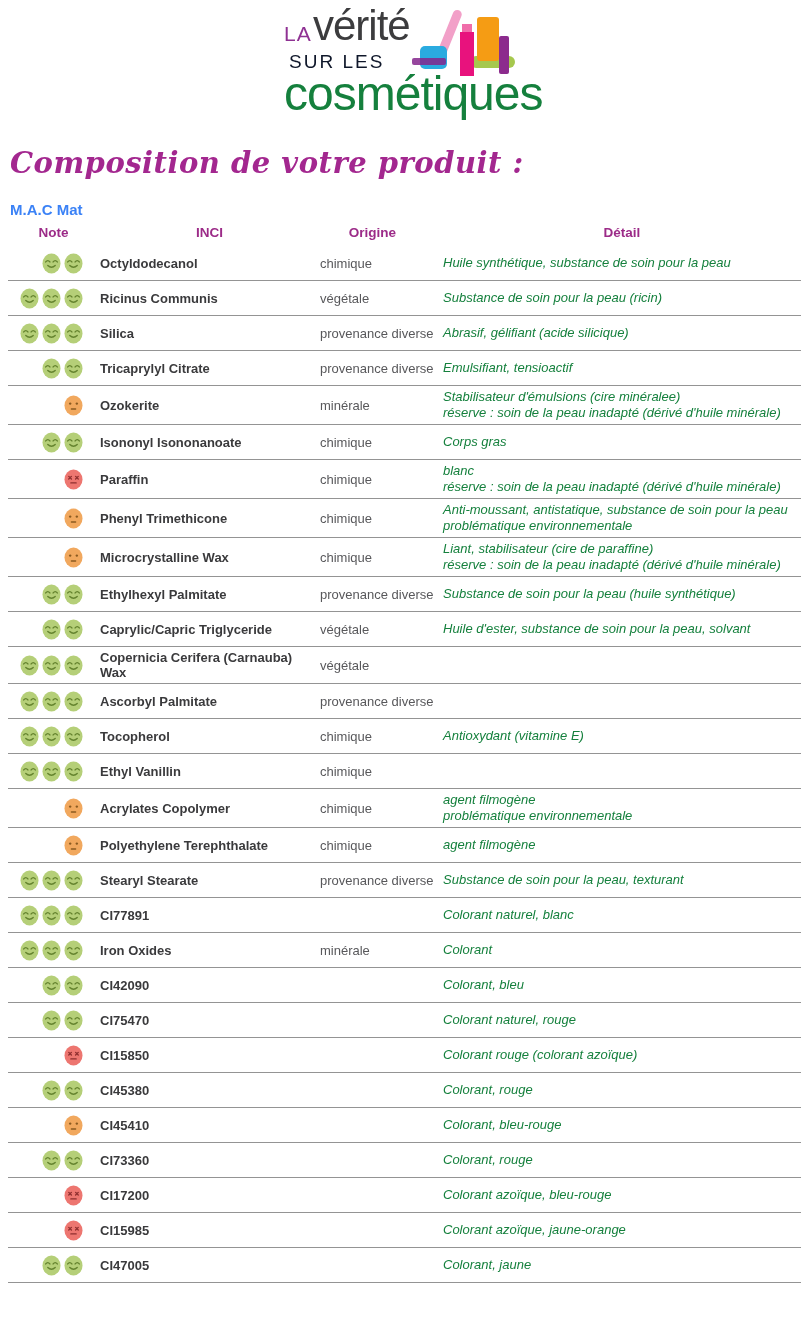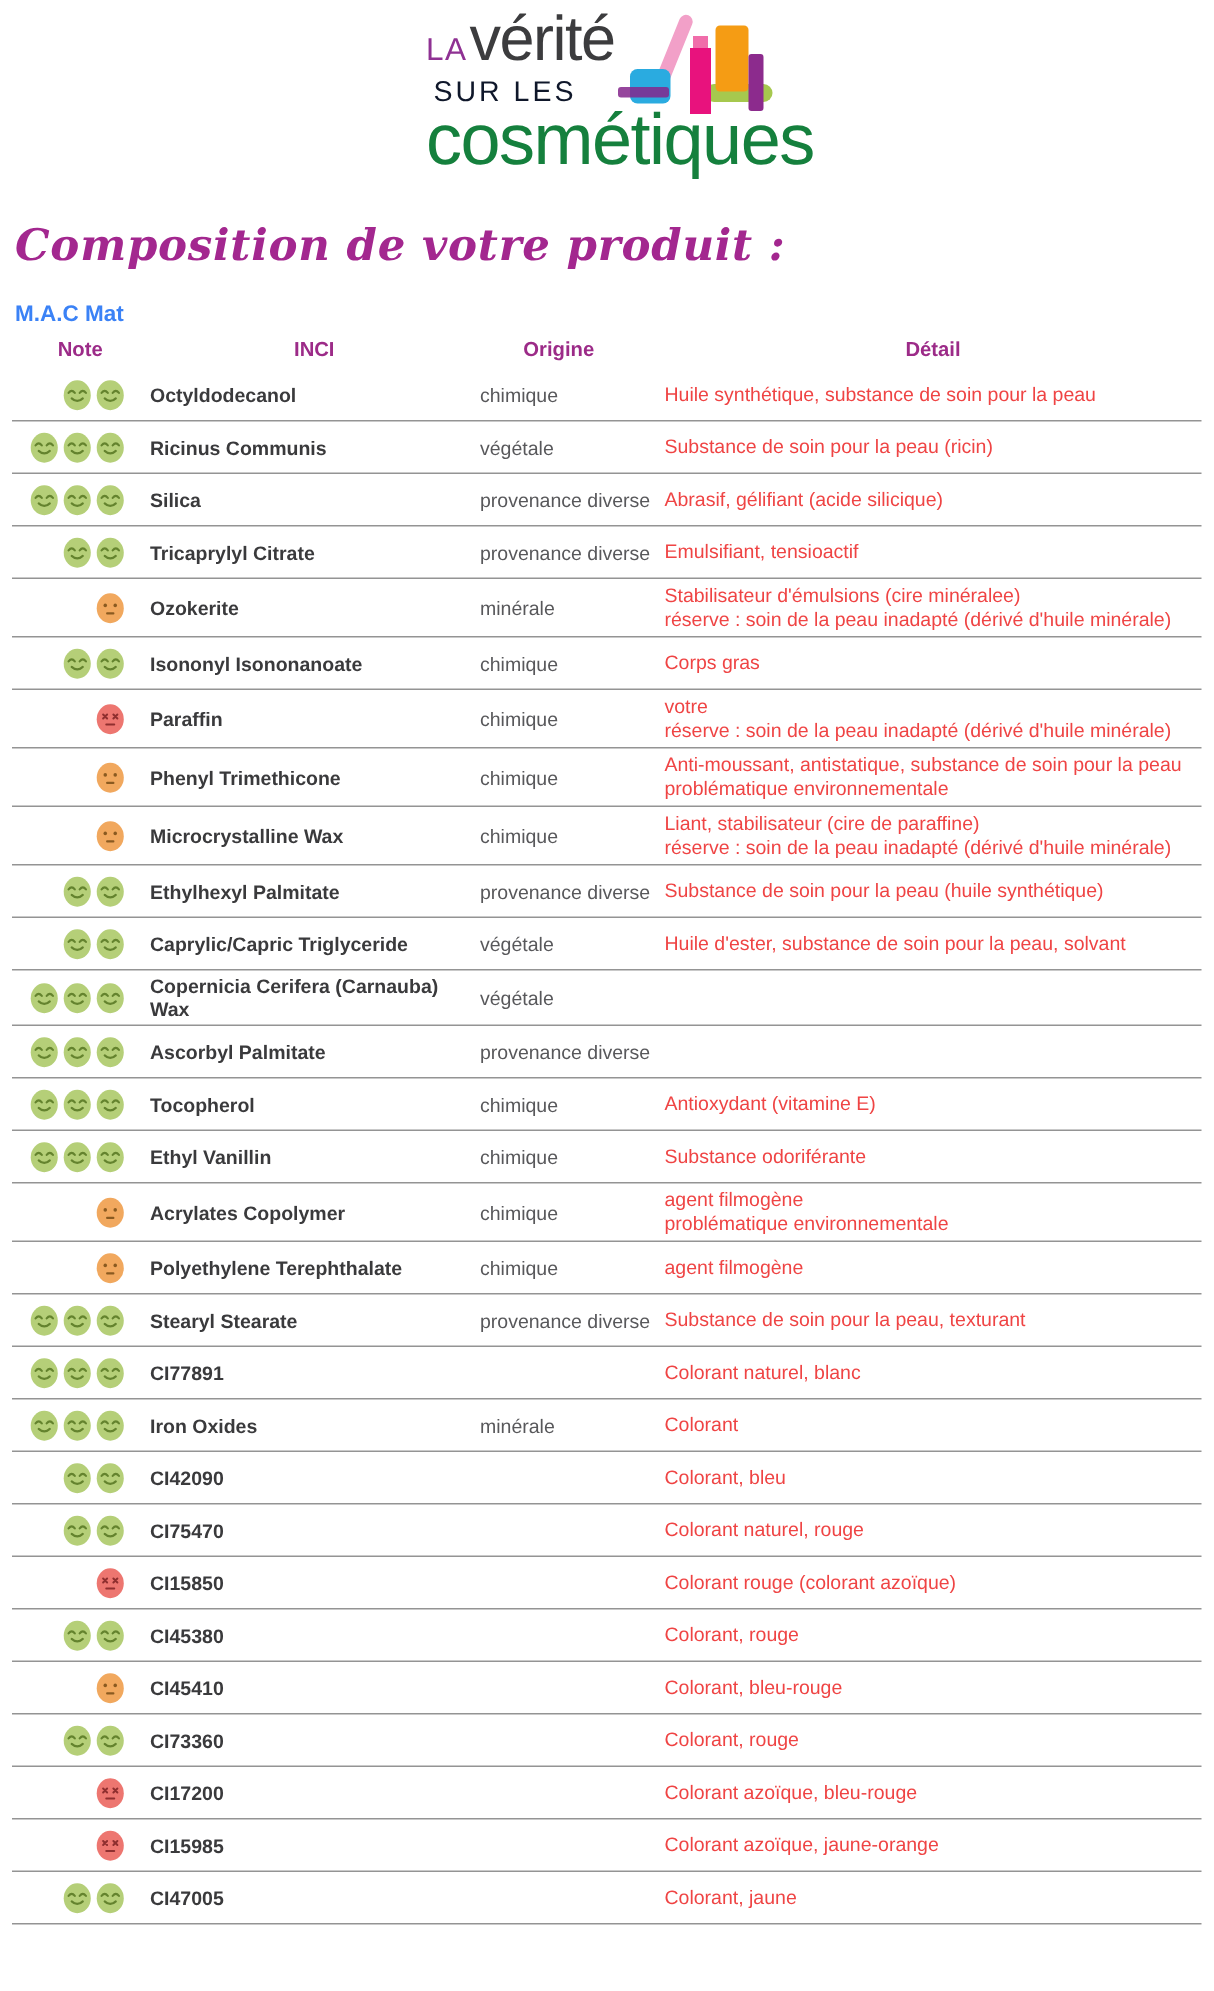--- a/index.html
+++ b/index.html
@@ -34,21 +34,21 @@
     align-items:center;
   }
   .thead { position:absolute; left:8px; right:8px; top:225px; }
   .thead .th { font-size:13.5px; font-weight:bold; color:#9c2b88; text-align:center; }
   .thead .th-origine { padding-right:18px; }
   .tbody { position:absolute; left:8px; right:8px; top:246px; }
   .trow { min-height:35px; border-bottom:1px solid #949494; padding:3px 0; }
   .cell-note { display:flex; justify-content:flex-end; align-items:center; padding-right:16px; gap:3px; }
   .cell-inci { font-size:13px; font-weight:bold; color:#3a3a3c; padding-left:1px; }
   .cell-origine { font-size:13px; color:#58585b; }
-  .cell-detail { font-size:13px; color:#ef4444; line-height:16px; }
+  .cell-detail { font-size:13px; color:#15803d; line-height:16px;font-style:italic; }
   .smiley { width:19px; height:21px; display:block; flex:0 0 auto; }
 </style>
 </head>
 <body>
 
 <div class="logo">
   <svg class="logo-shapes" width="130" height="70" viewBox="0 0 130 70">
     <rect x="46" y="2" width="9" height="58" rx="4.5" fill="#f2a0c8" transform="rotate(22 50 30)"></rect>
     <rect x="22" y="40" width="27" height="23" rx="5" fill="#2aabe0"></rect>
     <rect x="14" y="52" width="34" height="7" rx="2" fill="#84268c" opacity="0.85"></rect>
@@ -193,21 +193,21 @@
   <div class="trow">
     <div class="cell-note">
         <svg class="smiley" viewBox="0 0 20 22">
           <ellipse cx="10" cy="11" rx="9.5" ry="10.5" fill="#ed7670"></ellipse>
           <path d="M5 7.7 l2.8 2.8 M7.8 7.7 l-2.8 2.8 M12.2 7.7 l2.8 2.8 M15 7.7 l-2.8 2.8 M7.2 14.6 H12.8" stroke="#8f2f2f" stroke-width="1.4" stroke-linecap="round"></path>
         </svg>
       </div>
     <div class="cell-inci">Paraffin</div>
     <div class="cell-origine">chimique</div>
     <div class="cell-detail">
-        <div>votre</div>
+        <div>blanc</div>
         <div>réserve : soin de la peau inadapté (dérivé d'huile minérale)</div>
       </div>
   </div>
 
   <div class="trow">
     <div class="cell-note">
         <svg class="smiley" viewBox="0 0 20 22">
           <ellipse cx="10" cy="11" rx="9.5" ry="10.5" fill="#f1a85e"></ellipse>
           <circle cx="6.5" cy="9" r="1.25" fill="#8a5a20"></circle>
           <circle cx="13.5" cy="9" r="1.25" fill="#8a5a20"></circle>
@@ -345,23 +345,20 @@
           <ellipse cx="10" cy="11" rx="9.5" ry="10.5" fill="#b5cf78"></ellipse>
           <path d="M3.9 9.3 Q6.1 6.6 8.3 9.3 M11.7 9.3 Q13.9 6.6 16.1 9.3 M6.1 13.2 Q10 16.8 13.9 13.2" fill="none" stroke="#64832e" stroke-width="1.5" stroke-linecap="round"></path>
         </svg>
         <svg class="smiley" viewBox="0 0 20 22">
           <ellipse cx="10" cy="11" rx="9.5" ry="10.5" fill="#b5cf78"></ellipse>
           <path d="M3.9 9.3 Q6.1 6.6 8.3 9.3 M11.7 9.3 Q13.9 6.6 16.1 9.3 M6.1 13.2 Q10 16.8 13.9 13.2" fill="none" stroke="#64832e" stroke-width="1.5" stroke-linecap="round"></path>
         </svg>
       </div>
     <div class="cell-inci">Ethyl Vanillin</div>
     <div class="cell-origine">chimique</div>
-    <div class="cell-detail">
-        <div>Substance odoriférante</div>
-      </div>
   </div>
 
   <div class="trow">
     <div class="cell-note">
         <svg class="smiley" viewBox="0 0 20 22">
           <ellipse cx="10" cy="11" rx="9.5" ry="10.5" fill="#f1a85e"></ellipse>
           <circle cx="6.5" cy="9" r="1.25" fill="#8a5a20"></circle>
           <circle cx="13.5" cy="9" r="1.25" fill="#8a5a20"></circle>
           <path d="M7.8 14.6 H12.2" stroke="#8a5a20" stroke-width="1.5" stroke-linecap="round"></path>
         </svg>

